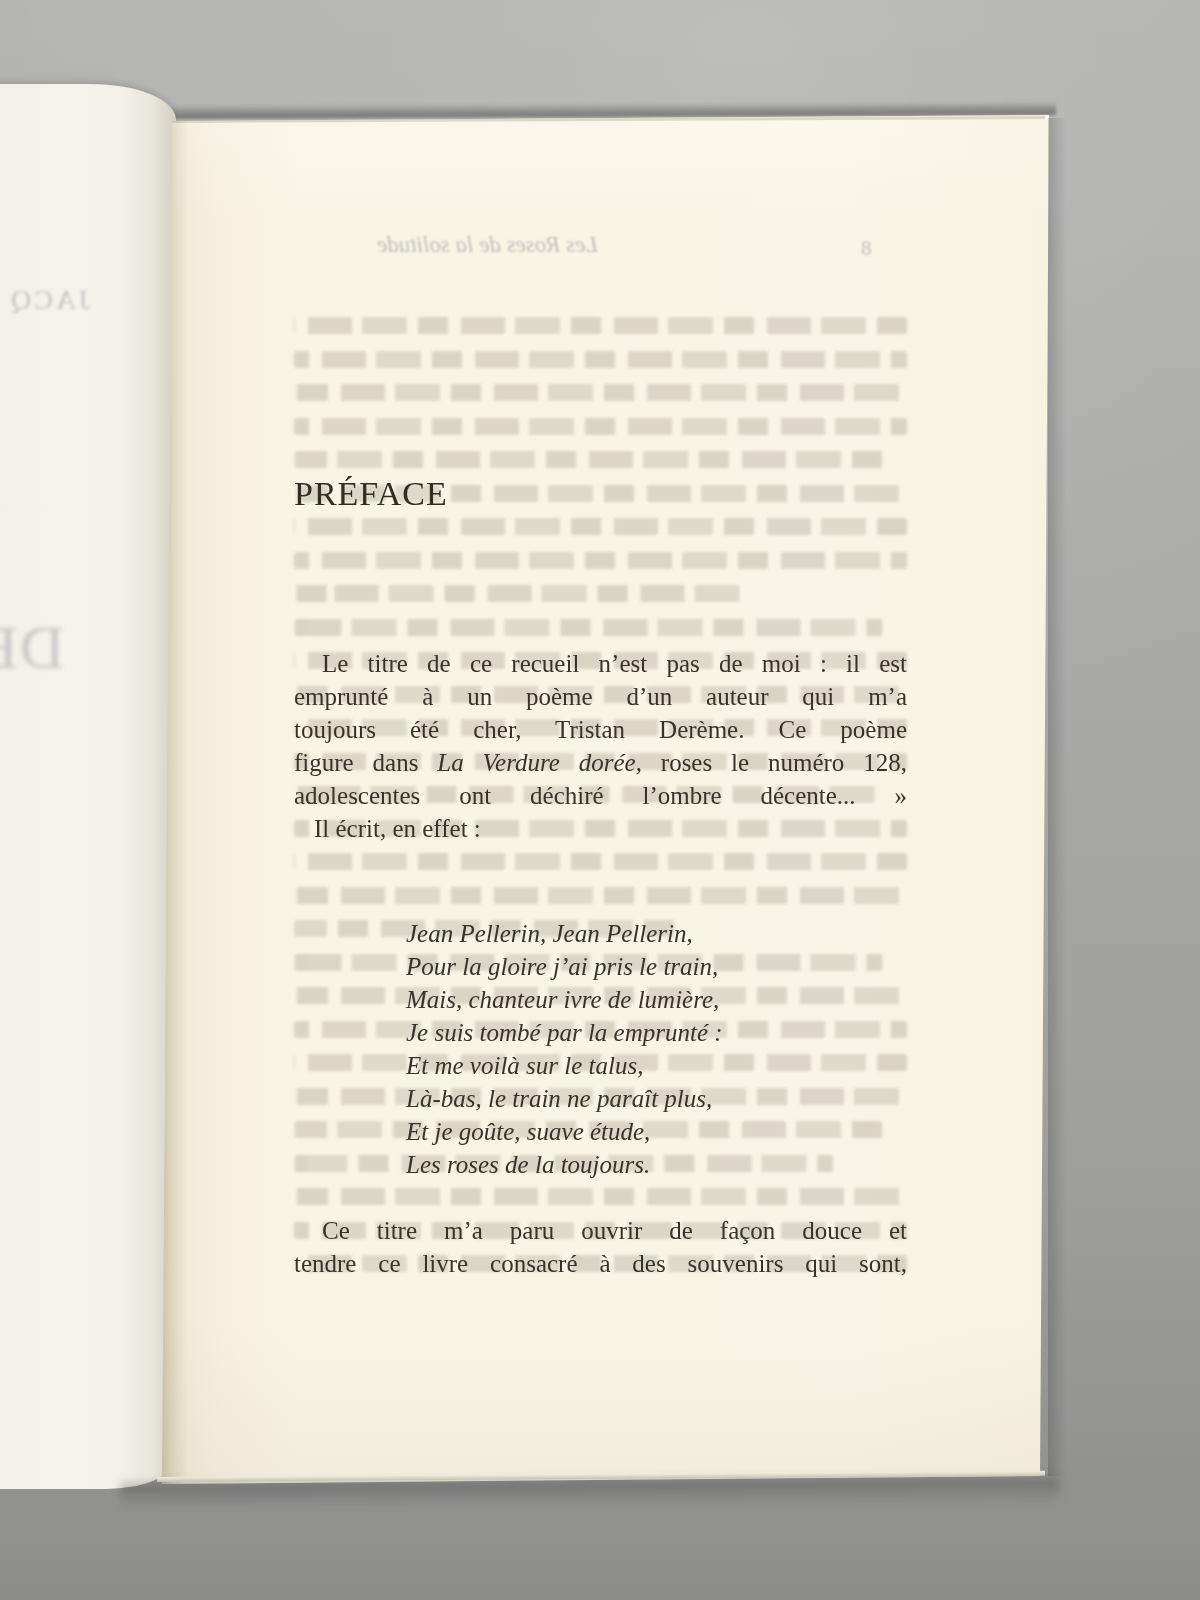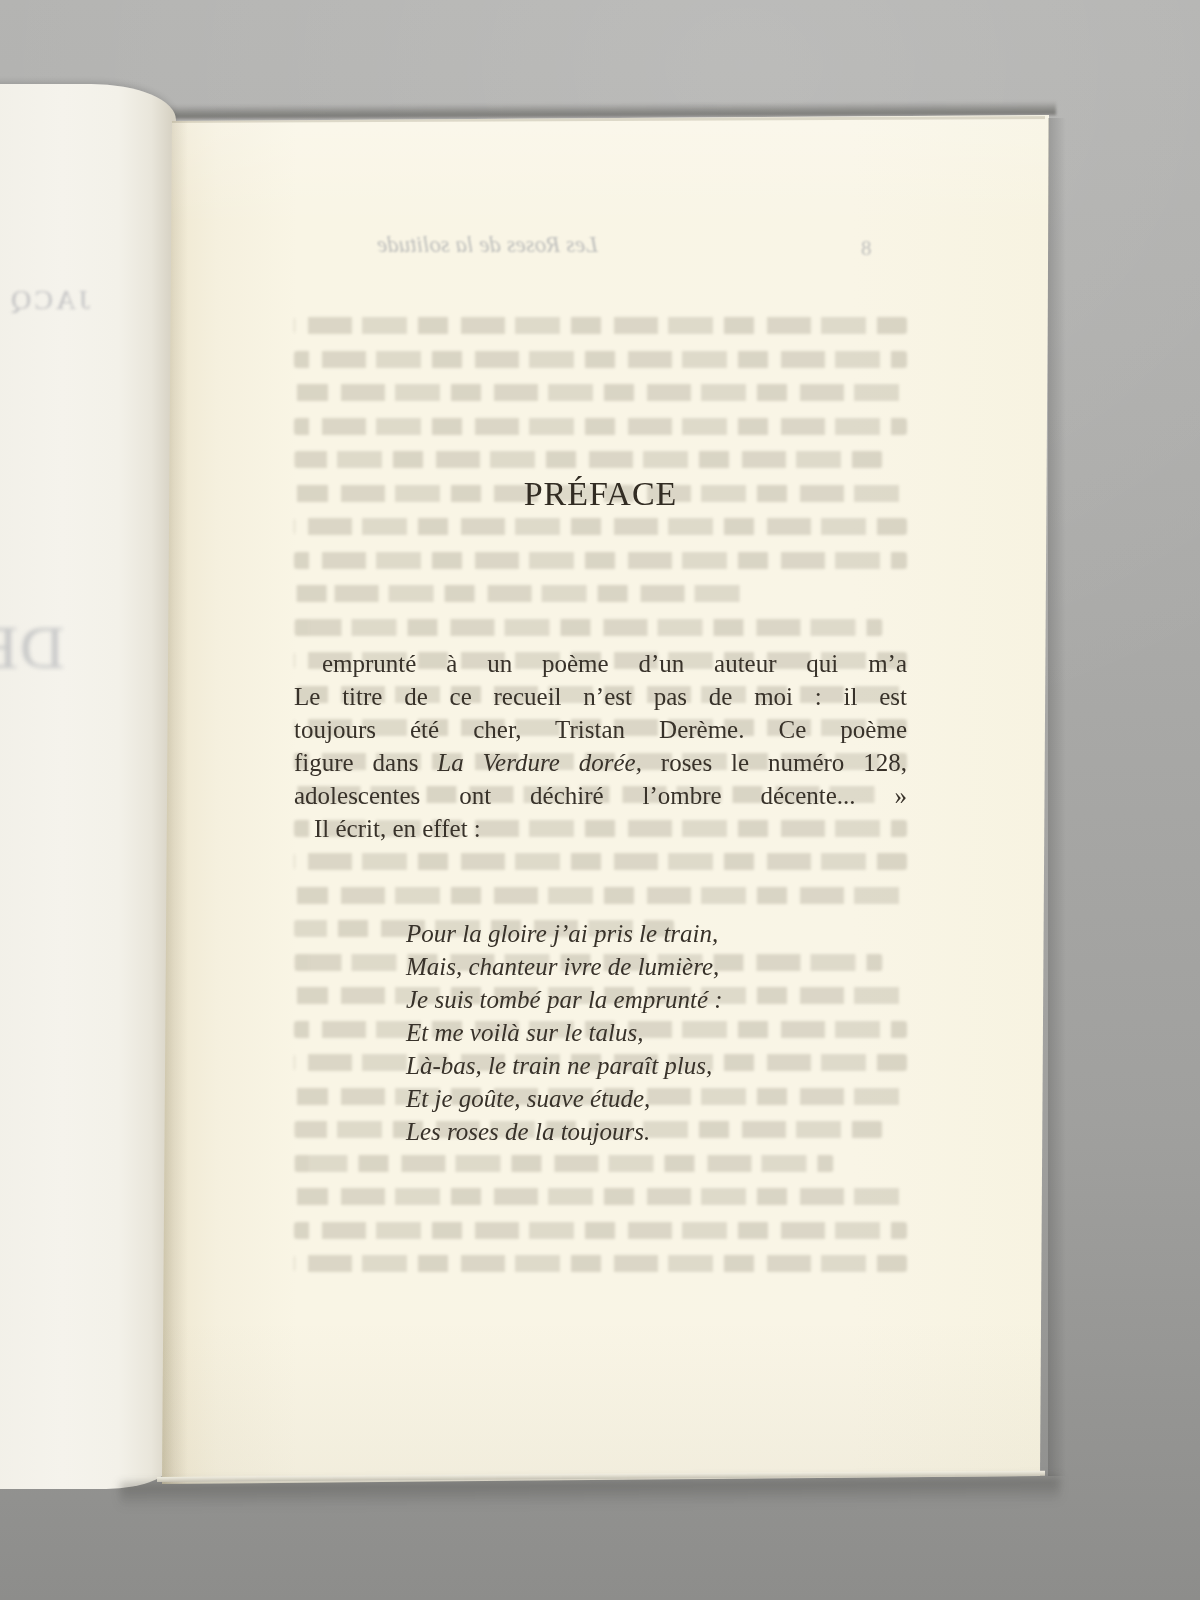--- a/index.html
+++ b/index.html
@@ -86,21 +86,21 @@
   }
   .gline:nth-child(2n){background-position:-14px 0;}
   .gline:nth-child(3n){background-position:-33px 0;}
   .gline:nth-child(5n){width:96%;}
   .gline:nth-child(9){width:74%;}
   .gline:nth-child(19){width:62%;}
   .gline:nth-child(26){width:88%;}
   
   .page-title{
     position:absolute;left:132px;top:362px;width:613px;
-    text-align:center;font-size:34px;line-height:34px;
+    text-align:left;font-size:34px;line-height:34px;
     letter-spacing:1px;color:#322c23;
   }
   .para{position:absolute;left:132px;width:613px;color:#38322a;}
   .para1{top:532px;}
   .para2{top:1099px;}
   .jline{
     font-size:25px;line-height:33px;height:33px;overflow:hidden;
     text-align:justify;text-align-last:justify;
   }
   .para .jline:first-child{text-indent:28px;}
@@ -155,37 +155,42 @@
         <div class="gline"></div>
         <div class="gline"></div>
         <div class="gline"></div>
         <div class="gline"></div>
         <div class="gline"></div>
       </div>
 
     <div class="page-title">PRÉFACE</div>
 
     <div class="para para1">
+        <div class="jline"><span>Le titre de ce recueil n’est pas de moi : il est</span><span class="it"></span><span></span></div>
         <div class="jline"><span>emprunté à un poème d’un auteur qui m’a</span><span class="it"></span><span></span></div>
-        <div class="jline"><span>Le titre de ce recueil n’est pas de moi : il est</span><span class="it"></span><span></span></div>
         <div class="jline"><span>toujours été cher, Tristan Derème. Ce poème</span><span class="it"></span><span></span></div>
         <div class="jline"><span>figure dans </span><span class="it">La Verdure dorée,</span><span> roses le numéro 128,</span></div>
         <div class="jline"><span>adolescentes ont déchiré l’ombre décente... »</span><span class="it"></span><span></span></div>
         <div class="jline"><span>Il écrit, en effet :</span><span class="it"></span><span></span></div>
       </div>
 
     <div class="poem">
+        <div class="poem-line">Jean Pellerin, Jean Pellerin,</div>
         <div class="poem-line">Pour la gloire j’ai pris le train,</div>
         <div class="poem-line">Mais, chanteur ivre de lumière,</div>
         <div class="poem-line">Je suis tombé par la emprunté :</div>
         <div class="poem-line">Et me voilà sur le talus,</div>
         <div class="poem-line">Là-bas, le train ne paraît plus,</div>
         <div class="poem-line">Et je goûte, suave étude,</div>
         <div class="poem-line">Les roses de la toujours.</div>
       </div>
 
+    <div class="para para2 cont">
+        <div class="jline"><span>Ce titre m’a paru ouvrir de façon douce et</span><span class="it"></span><span></span></div>
+        <div class="jline"><span>tendre ce livre consacré à des souvenirs qui sont,</span><span class="it"></span><span></span></div>
+      </div>
   </div>
 
   <div class="right-shadow"></div>
   <div class="bottom-edge"></div>
   <div class="bottom-shadow"></div>
 
 </div>
 
 </body></html>

